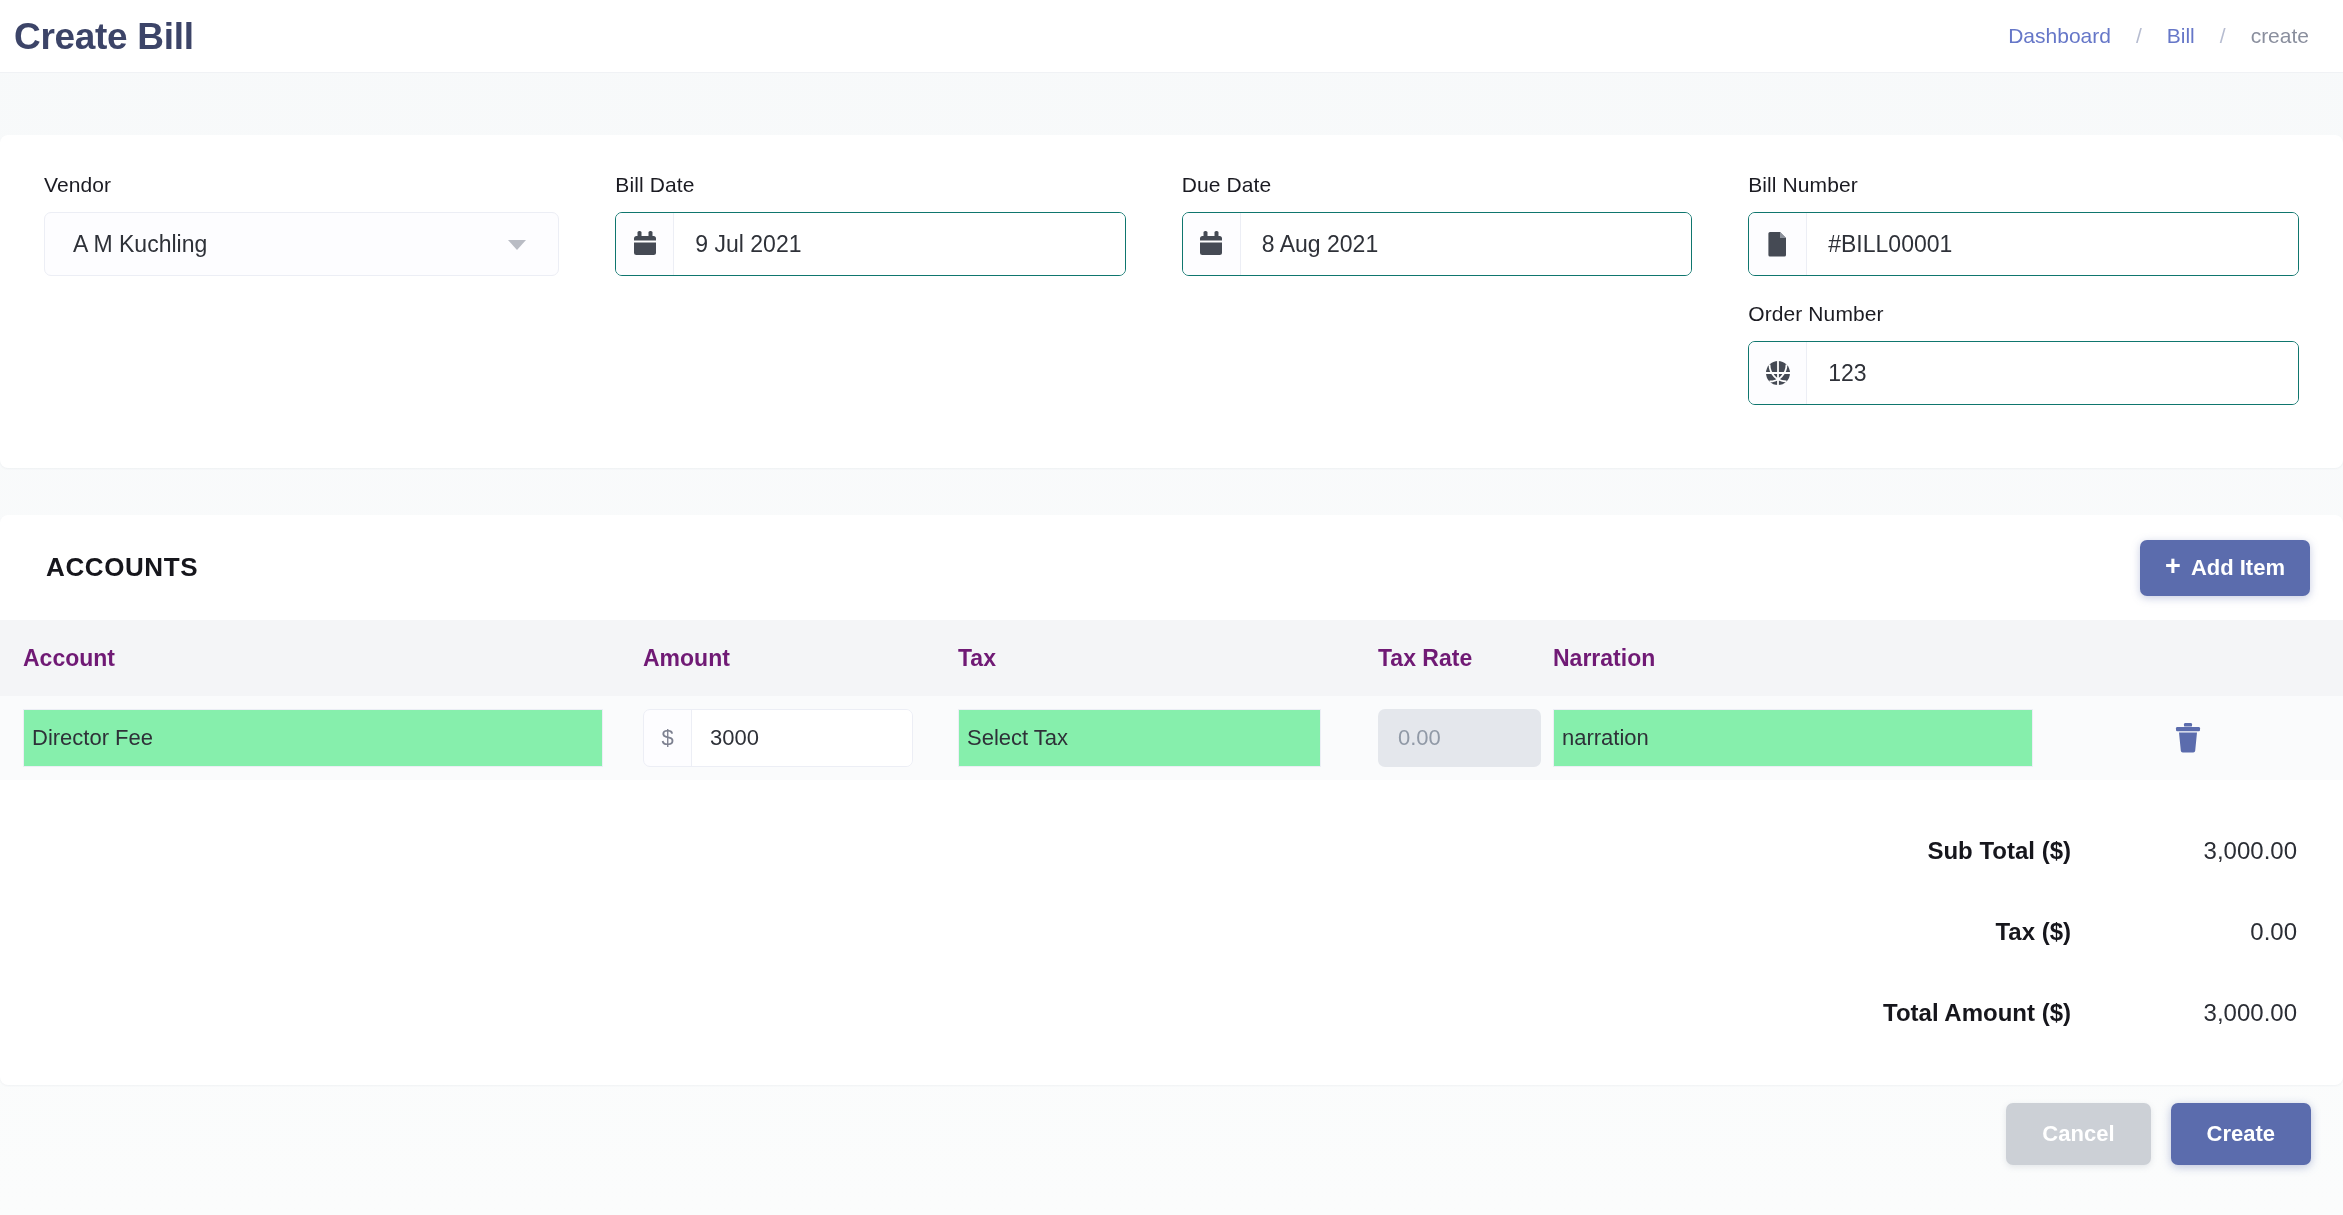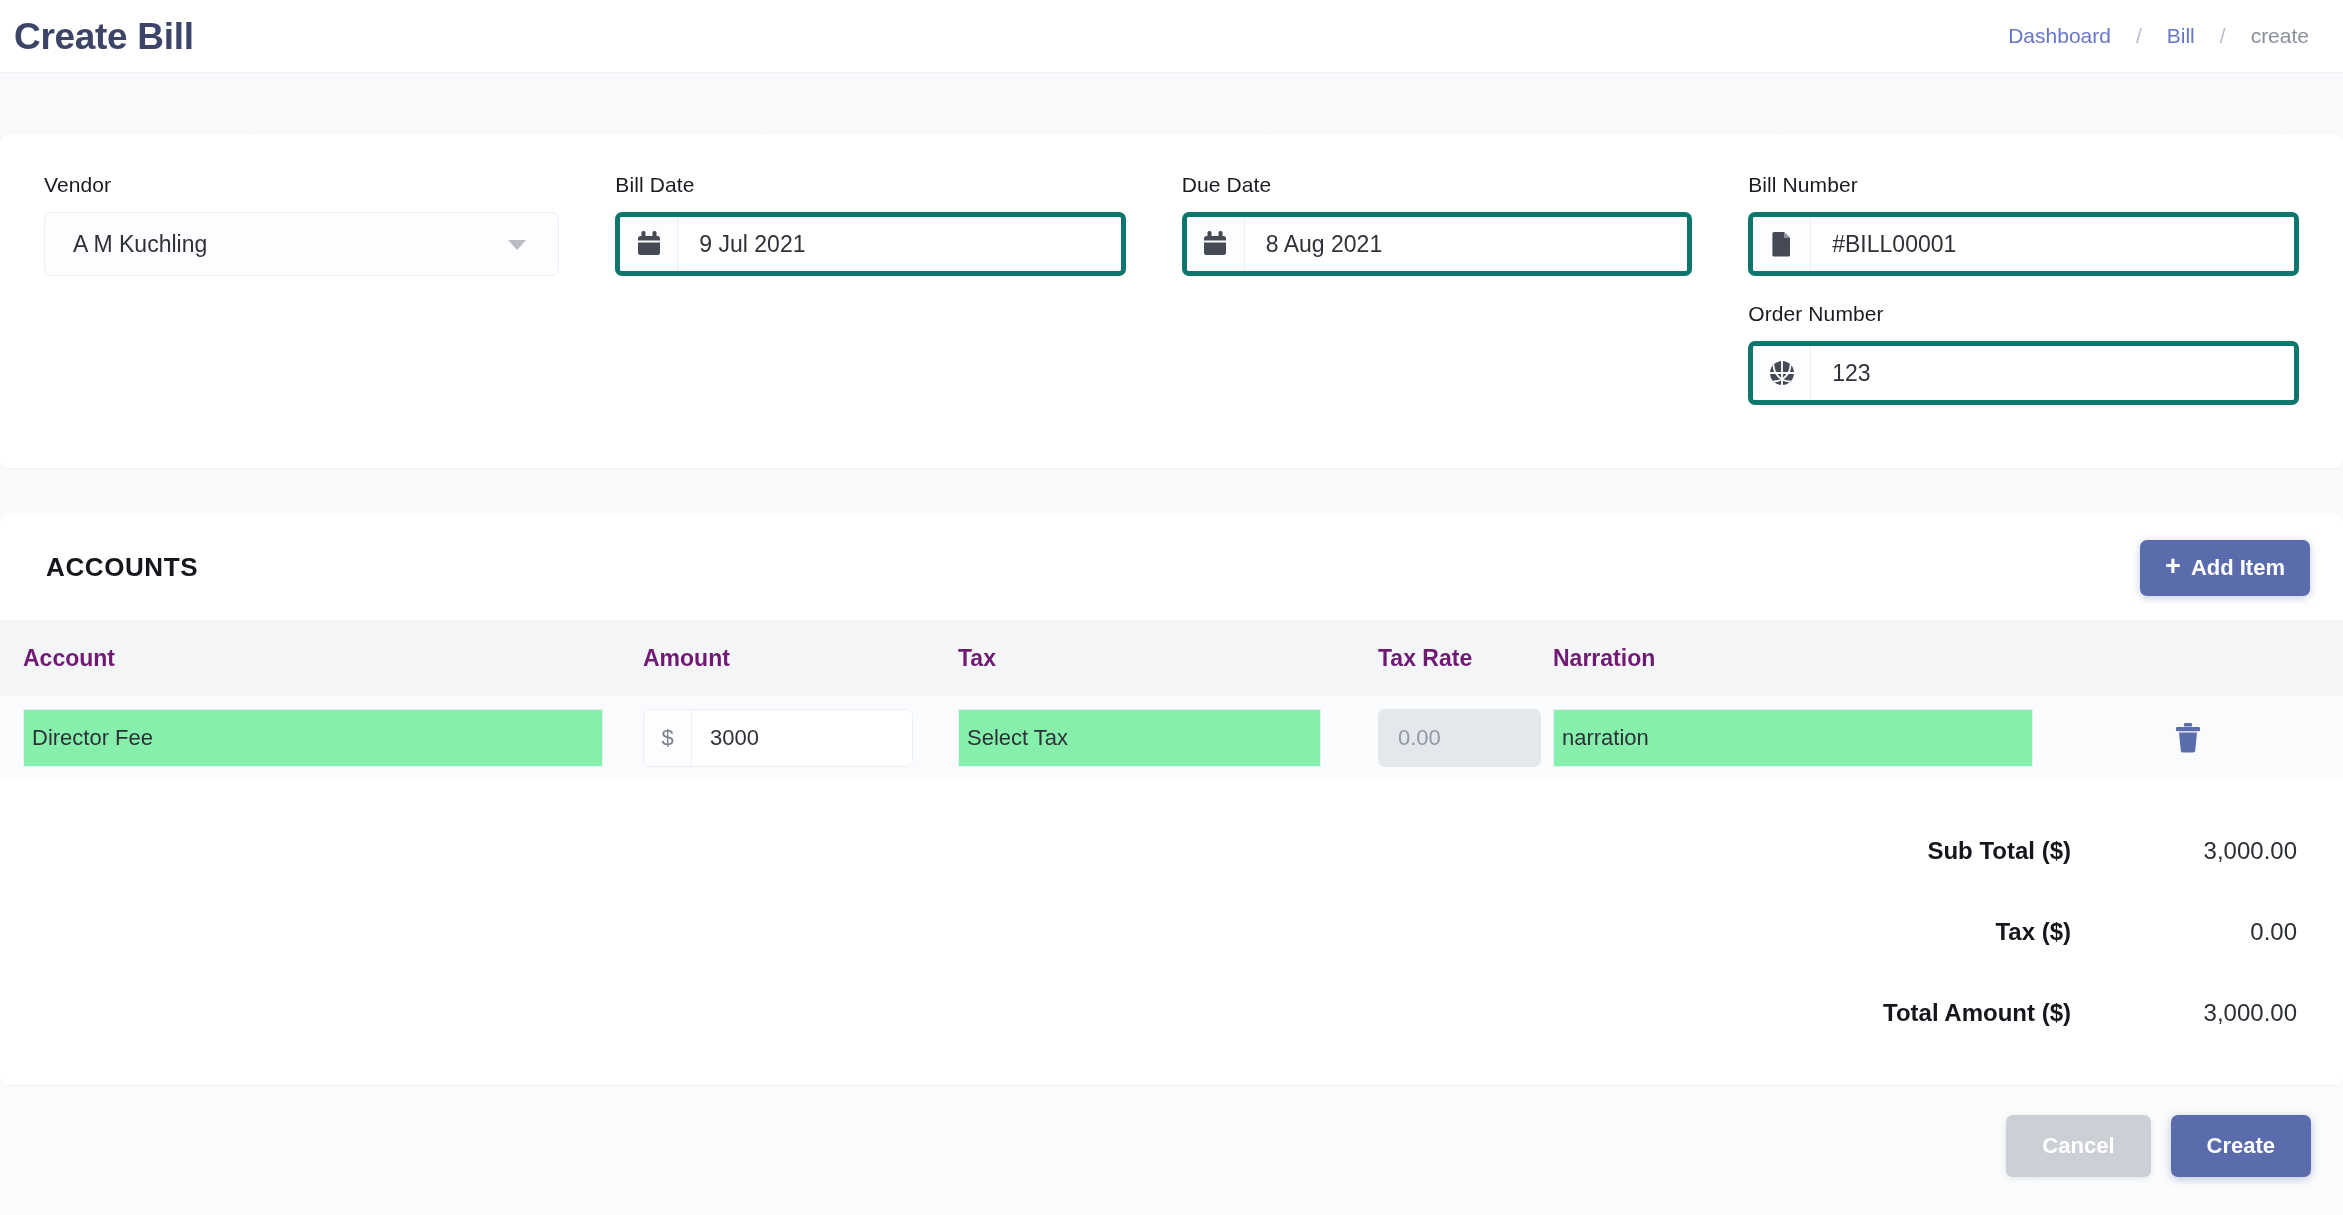--- a/index.html
+++ b/index.html
@@ -79,21 +79,21 @@
     color: #1b1b22;
     display: block;
     margin-bottom: 15px;
     letter-spacing: .1px;
   }
 
   .field {
     display: flex;
     align-items: stretch;
     height: 64px;
-    border: 5px solid #0f766e;
+    border: 1px solid #0f766e;
     border-radius: 7px;
     background: #fdfdff;
     overflow: hidden;
   }
   .field-addon {
     width: 58px;
     flex: 0 0 58px;
     display: flex;
     align-items: center;
     justify-content: center;
@@ -296,21 +296,21 @@
     font-size: 24px;
     color: #2b2e35;
     text-align: right;
     width: 178px;
   }
 
   
   .footer {
     position: absolute;
     left: 0; right: 0;
-    bottom: 4px;
+    bottom: 16px;
     height: 130px;
     display: flex;
     align-items: center;
     justify-content: flex-end;
     padding-right: 32px;
     gap: 20px;
   }
   .btn-cancel {
     background: #ccd0d6;
     height: 62px;

